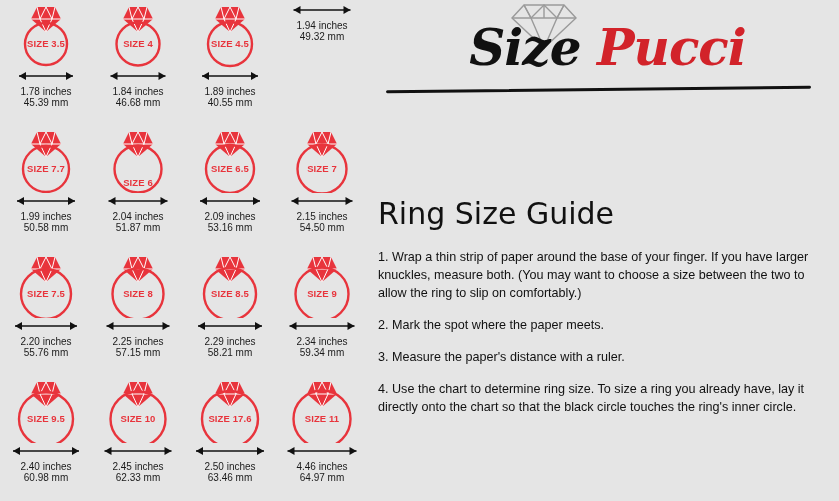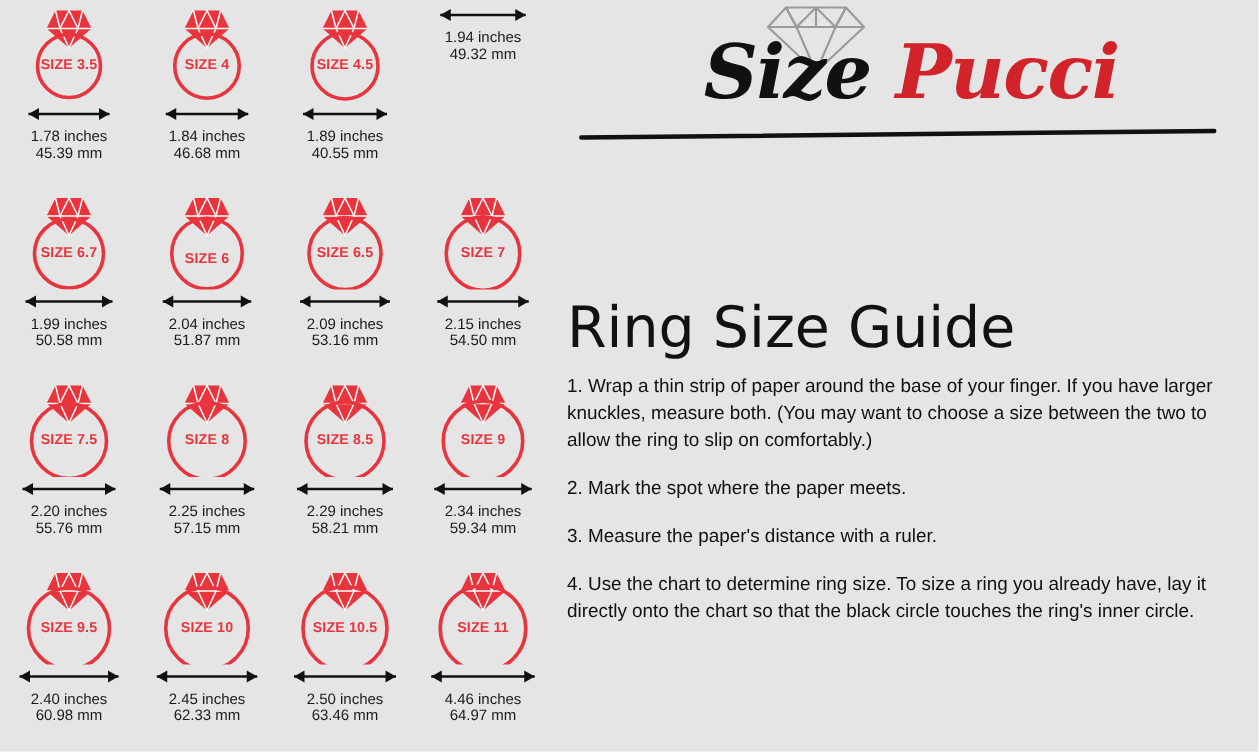--- a/index.html
+++ b/index.html
@@ -115,21 +115,21 @@
     width: 425px;
     height: 3px;
     background: #111111;
     border-radius: 2px;
     transform: rotate(-0.6deg);
   }
   #guide-title {
     position: absolute;
     left: 10px;
     top: 196px;
-    font-size: 38px;
+    font-size: 30px;
     color: #111111;
     font-family: "DejaVu Sans", sans-serif;
     letter-spacing: 0px;
   }
   #steps {
     position: absolute;
     left: 10px;
     top: 248px;
     width: 450px;
   }
@@ -219,41 +219,41 @@
         <div class="ring-art">
           <svg width="74" height="66" viewBox="0 0 74 66">
             <g>
               <path d="M22 17 L28 5 L46 5 L52 17 L37 30 Z" fill="#e8343c"></path>
               <path d="M22 17 L52 17" stroke="#ffffff" stroke-width="1" fill="none"></path>
               <path d="M28 5 L31 17 L37 30 L43 17 L46 5" stroke="#ffffff" stroke-width="1" fill="none"></path>
               <path d="M31 17 L37 5 L43 17" stroke="#ffffff" stroke-width="1" fill="none"></path>
               <circle cx="37" cy="42" r="23" fill="none" stroke="#e8343c" stroke-width="2.4"></circle>
             </g>
           </svg>
-          <div class="ring-size-label" style="top: 36px;">SIZE 6.7</div>
+          <div class="ring-size-label" style="top: 36px;">SIZE 7.7</div>
         </div>
         <div class="arrow-row"><svg width="74" height="14" viewBox="0 0 74 14">
             <line x1="8" y1="7" x2="66" y2="7" stroke="#111111" stroke-width="1.6"></line>
             <polygon points="8,7 15,3 15,11" fill="#111111"></polygon>
             <polygon points="66,7 59,3 59,11" fill="#111111"></polygon>
           </svg></div>
         <div class="measure-text"><span>1.99 inches</span><span class="mm">50.58 mm</span></div>
       </div>
       <div class="ring-cell">
         <div class="ring-art">
           <svg width="74" height="66" viewBox="0 0 74 66">
             <g>
               <path d="M22 17 L28 5 L46 5 L52 17 L37 30 Z" fill="#e8343c"></path>
               <path d="M22 17 L52 17" stroke="#ffffff" stroke-width="1" fill="none"></path>
               <path d="M28 5 L31 17 L37 30 L43 17 L46 5" stroke="#ffffff" stroke-width="1" fill="none"></path>
               <path d="M31 17 L37 5 L43 17" stroke="#ffffff" stroke-width="1" fill="none"></path>
               <circle cx="37" cy="42" r="23.5" fill="none" stroke="#e8343c" stroke-width="2.4"></circle>
             </g>
           </svg>
-          <div class="ring-size-label" style="top: 40px;">SIZE 6</div>
+          <div class="ring-size-label" style="top: 50px;">SIZE 6</div>
         </div>
         <div class="arrow-row"><svg width="74" height="14" viewBox="0 0 74 14">
             <line x1="7.5" y1="7" x2="66.5" y2="7" stroke="#111111" stroke-width="1.6"></line>
             <polygon points="7.5,7 14.5,3 14.5,11" fill="#111111"></polygon>
             <polygon points="66.5,7 59.5,3 59.5,11" fill="#111111"></polygon>
           </svg></div>
         <div class="measure-text"><span>2.04 inches</span><span class="mm">51.87 mm</span></div>
       </div>
       <div class="ring-cell">
         <div class="ring-art">
@@ -419,21 +419,21 @@
         <div class="ring-art">
           <svg width="74" height="66" viewBox="0 0 74 66">
             <g>
               <path d="M22 17 L28 5 L46 5 L52 17 L37 30 Z" fill="#e8343c"></path>
               <path d="M22 17 L52 17" stroke="#ffffff" stroke-width="1" fill="none"></path>
               <path d="M28 5 L31 17 L37 30 L43 17 L46 5" stroke="#ffffff" stroke-width="1" fill="none"></path>
               <path d="M31 17 L37 5 L43 17" stroke="#ffffff" stroke-width="1" fill="none"></path>
               <circle cx="37" cy="42" r="28" fill="none" stroke="#e8343c" stroke-width="2.4"></circle>
             </g>
           </svg>
-          <div class="ring-size-label" style="top: 36px;">SIZE 10.5</div>
+          <div class="ring-size-label" style="top: 36px;">SIZE 17.6</div>
         </div>
         <div class="arrow-row"><svg width="74" height="14" viewBox="0 0 74 14">
             <line x1="3" y1="7" x2="71" y2="7" stroke="#111111" stroke-width="1.6"></line>
             <polygon points="3,7 10,3 10,11" fill="#111111"></polygon>
             <polygon points="71,7 64,3 64,11" fill="#111111"></polygon>
           </svg></div>
         <div class="measure-text"><span>2.50 inches</span><span class="mm">63.46 mm</span></div>
       </div>
       <div class="ring-cell">
         <div class="ring-art">

